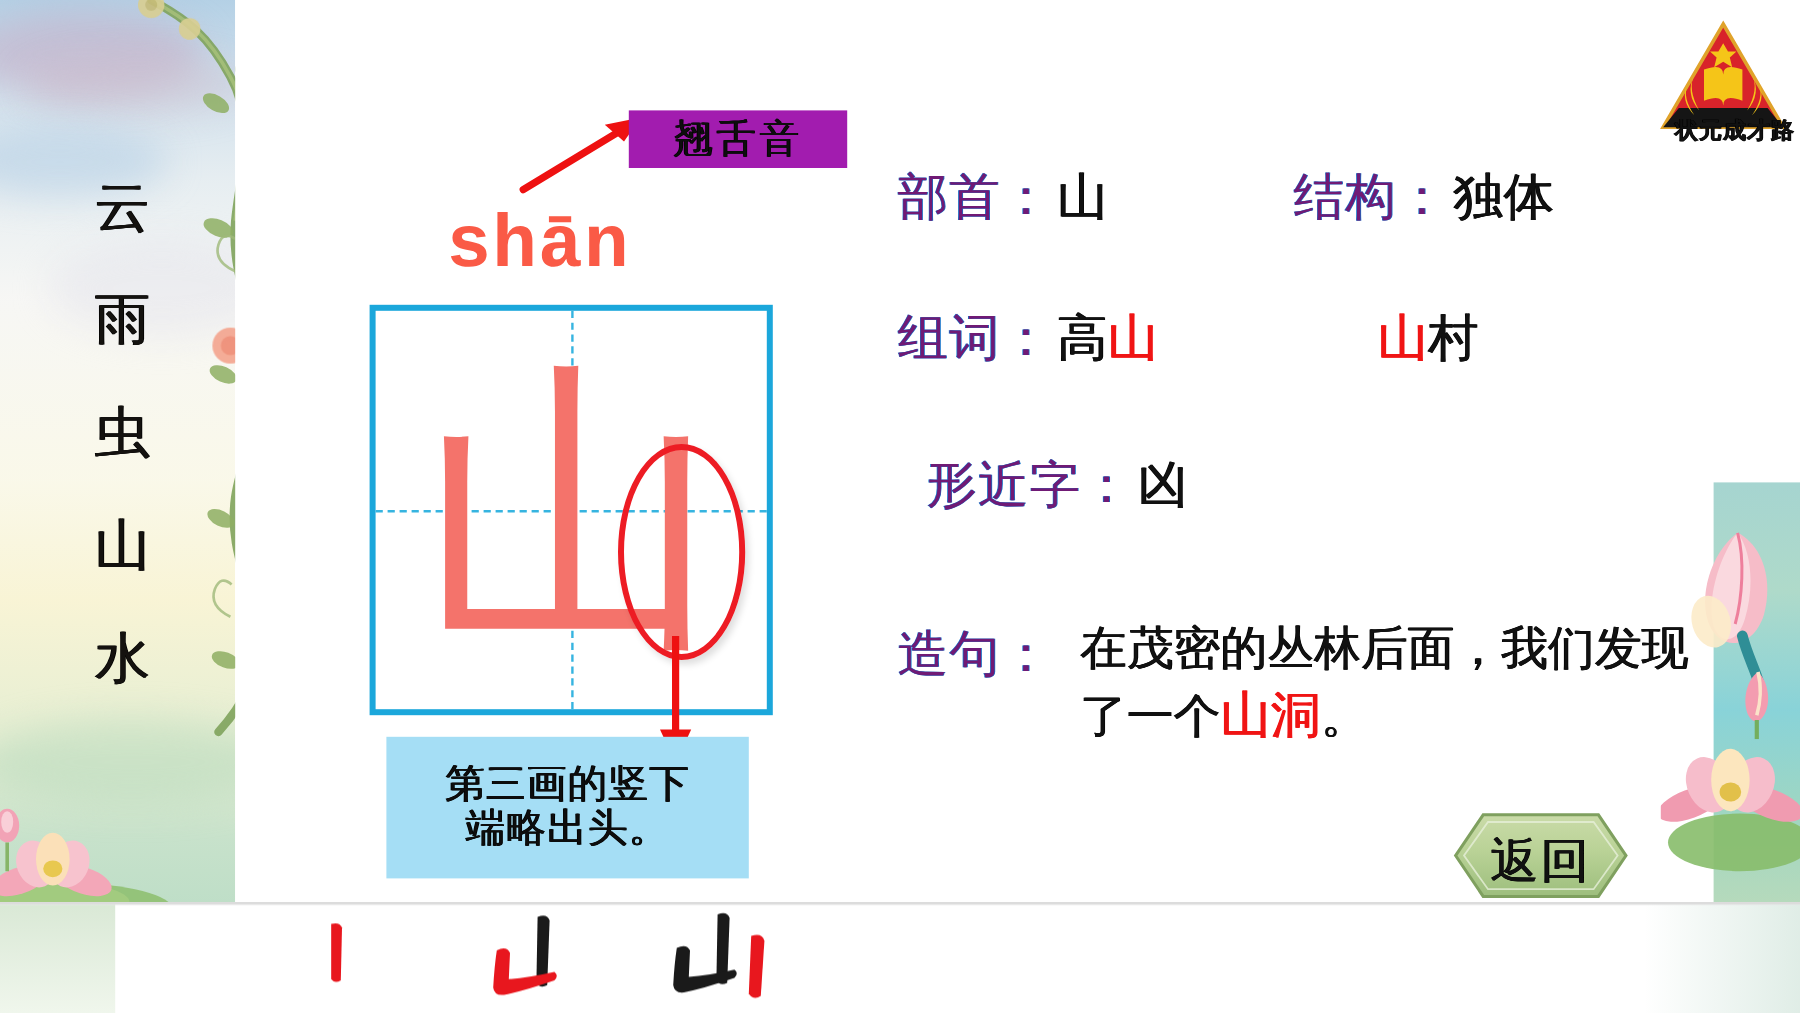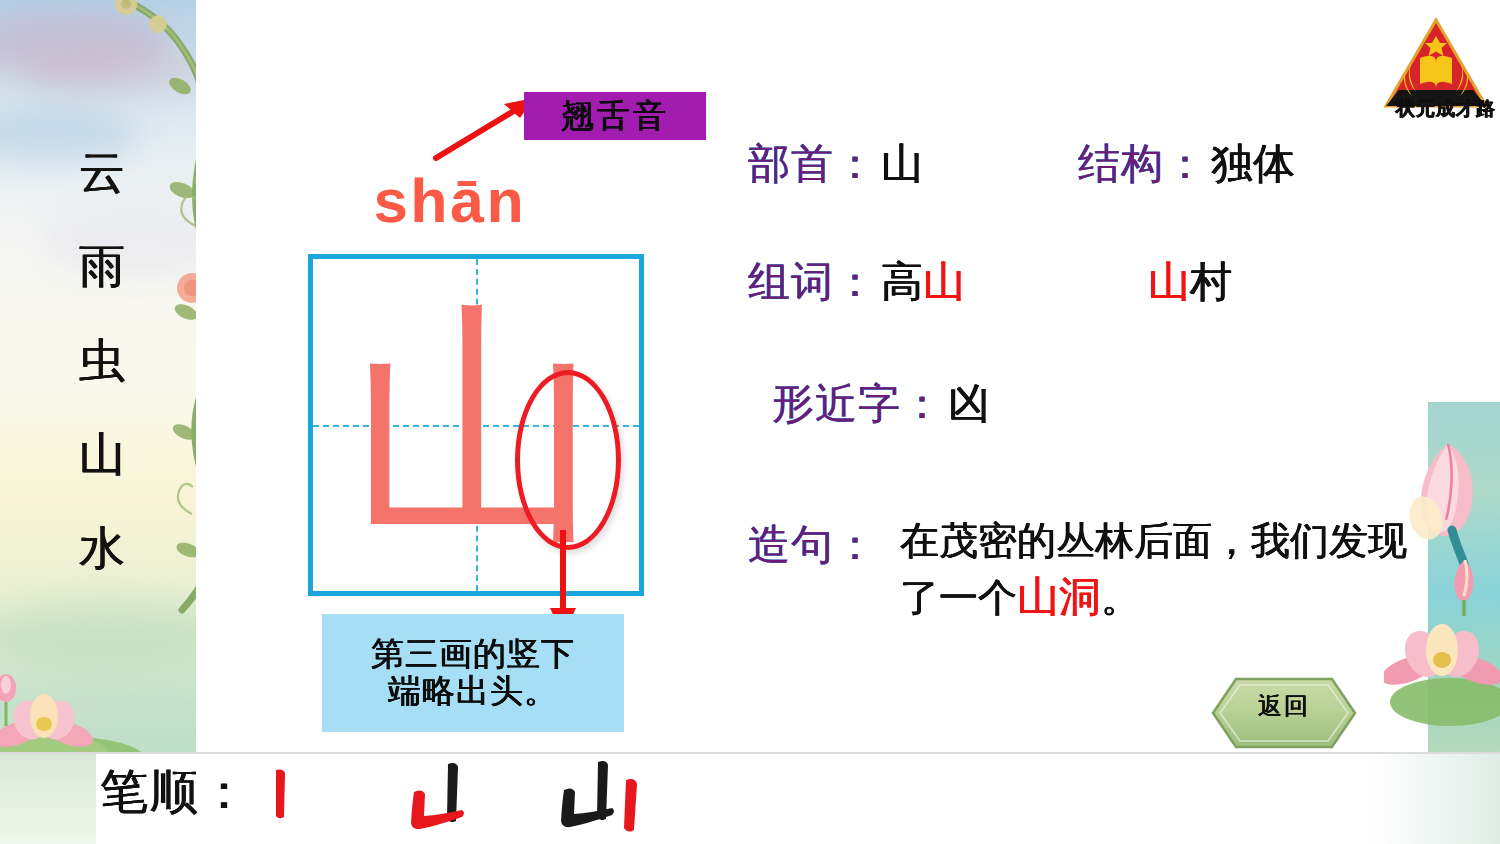--- a/index.html
+++ b/index.html
@@ -157,21 +157,21 @@
         font-size:39px;line-height:1.42;color:#111;
         text-shadow:0.5px 0 0 #000,-0.5px 0 0 #000;}
 
   
   .return-btn{
     position:absolute;left:1210px;top:676px;width:148px;height:74px;
     cursor:pointer;
   }
   .return-label{
     position:absolute;left:1210px;top:690px;width:148px;text-align:center;
-    font-size:24px;color:#111;letter-spacing:2px;
+    font-size:40px;color:#111;letter-spacing:2px;
     text-shadow:0.6px 0 0 #000,-0.6px 0 0 #000;pointer-events:none;
   }
 </style>
 </head>
 <body>
 
 <div id="stage">
 
   <div class="sidebar">
     <div class="sb-cloud c1"></div>
@@ -359,21 +359,20 @@
     </defs>
     <polygon points="26,3 122,3 145,37 122,71 26,71 3,37" fill="url(#rg)" stroke="#7FA05F" stroke-width="2.5"></polygon>
     <polygon points="30,9 118,9 138,37 118,65 30,65 10,37" fill="none" stroke="#E6EFD8" stroke-width="1.5" opacity=".8"></polygon>
   </svg>
   <div class="return-label">返回</div>
 
   <div class="bottom-band">
     <div class="band-tint-l"></div>
     <div class="band-tint-r"></div>
   </div>
-  <div class="bishun-label">笔顺：</div>
 
   <svg class="stroke-step" style="left:246px" viewBox="0 0 110 92">
     <path d="M30,18 q7,-2 9,3 l-1,44 q-5,3 -8,-1 z" fill="#E8171E"></path>
   </svg>
 
   <svg class="stroke-step" style="left:390px" viewBox="0 0 110 92">
     <path d="M58,12 q8,-3 10,3 l-2,54 q-6,3 -9,-2 z" fill="#1A1A1A"></path>
     <path d="M24,40 q8,-4 11,2 l-1,22 q16,-1 38,-6 q4,3 0,7 q-26,9 -42,12 q-8,1 -9,-6 q1,-18 3,-31 z" fill="#E8171E"></path>
   </svg>
 

